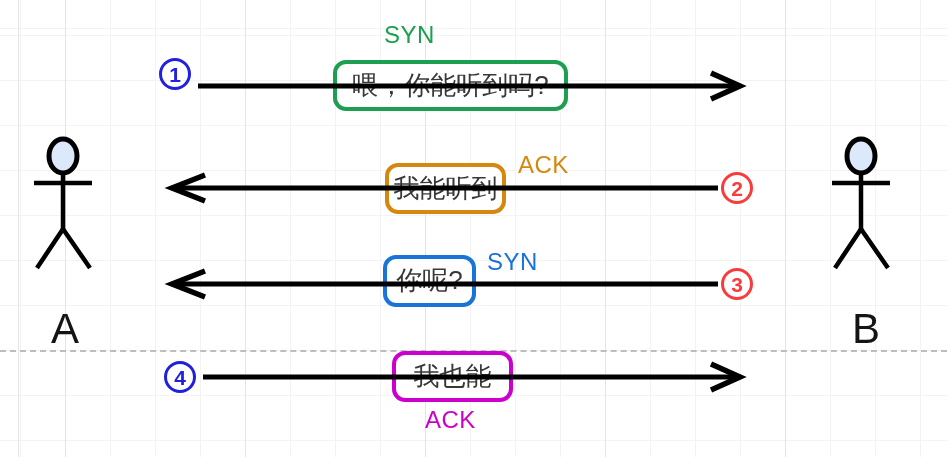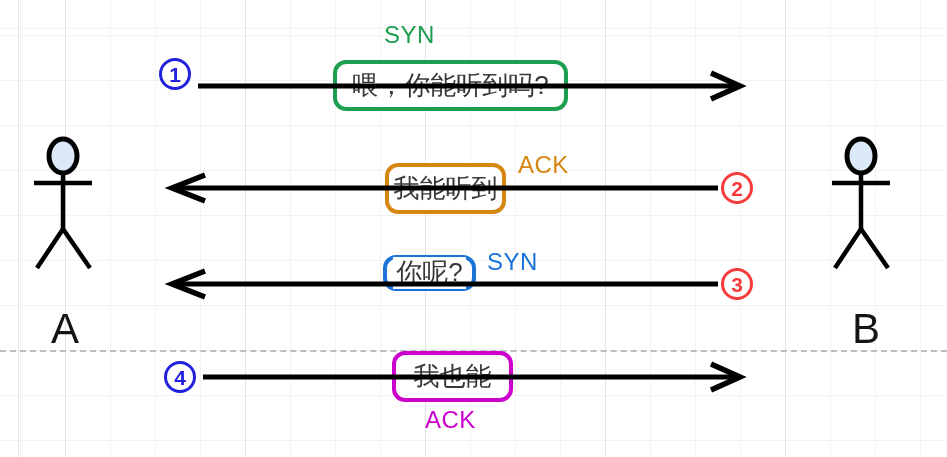--- a/index.html
+++ b/index.html
@@ -84,21 +84,21 @@
   <div class="msg-box" style="left: 385px; top: 163px; width: 121px; height: 51px; border-color: rgb(214, 135, 15);">
     <span class="txt">我能听到</span>
   </div>
   <svg class="arrow-svg" style="top:166px;" viewBox="0 0 947 44">
     <path d="M718 22 H176" stroke="#000" stroke-width="5" fill="none"></path>
     <path d="M205 9 L172 22 L205 35" stroke="#000" stroke-width="5.5" fill="none"></path>
   </svg>
   <div class="proto" style="left: 518px; top: 153px; color: rgb(214, 135, 15);">ACK</div>
 
   <div class="num-badge" style="left: 721px; top: 268px; color: rgb(250, 59, 60); border-color: rgb(250, 59, 60);">3</div>
-  <div class="msg-box" style="left: 383px; top: 255px; width: 93px; height: 36px; border-color: rgb(26, 115, 216);">
+  <div class="msg-box" style="left: 383px; top: 255px; width: 93px; height: 52px; border-color: rgb(26, 115, 216);">
     <span class="txt">你呢?</span>
   </div>
   <svg class="arrow-svg" style="top:262px;" viewBox="0 0 947 44">
     <path d="M718 22 H176" stroke="#000" stroke-width="5" fill="none"></path>
     <path d="M205 9 L172 22 L205 35" stroke="#000" stroke-width="5.5" fill="none"></path>
   </svg>
   <div class="proto" style="left: 487px; top: 250px; color: rgb(26, 115, 216);">SYN</div>
 
   <div class="num-badge" style="left: 164px; top: 361px; color: rgb(33, 33, 221); border-color: rgb(33, 33, 221);">4</div>
   <div class="msg-box" style="left: 392px; top: 351px; width: 121px; height: 51px; border-color: rgb(204, 0, 204);">

